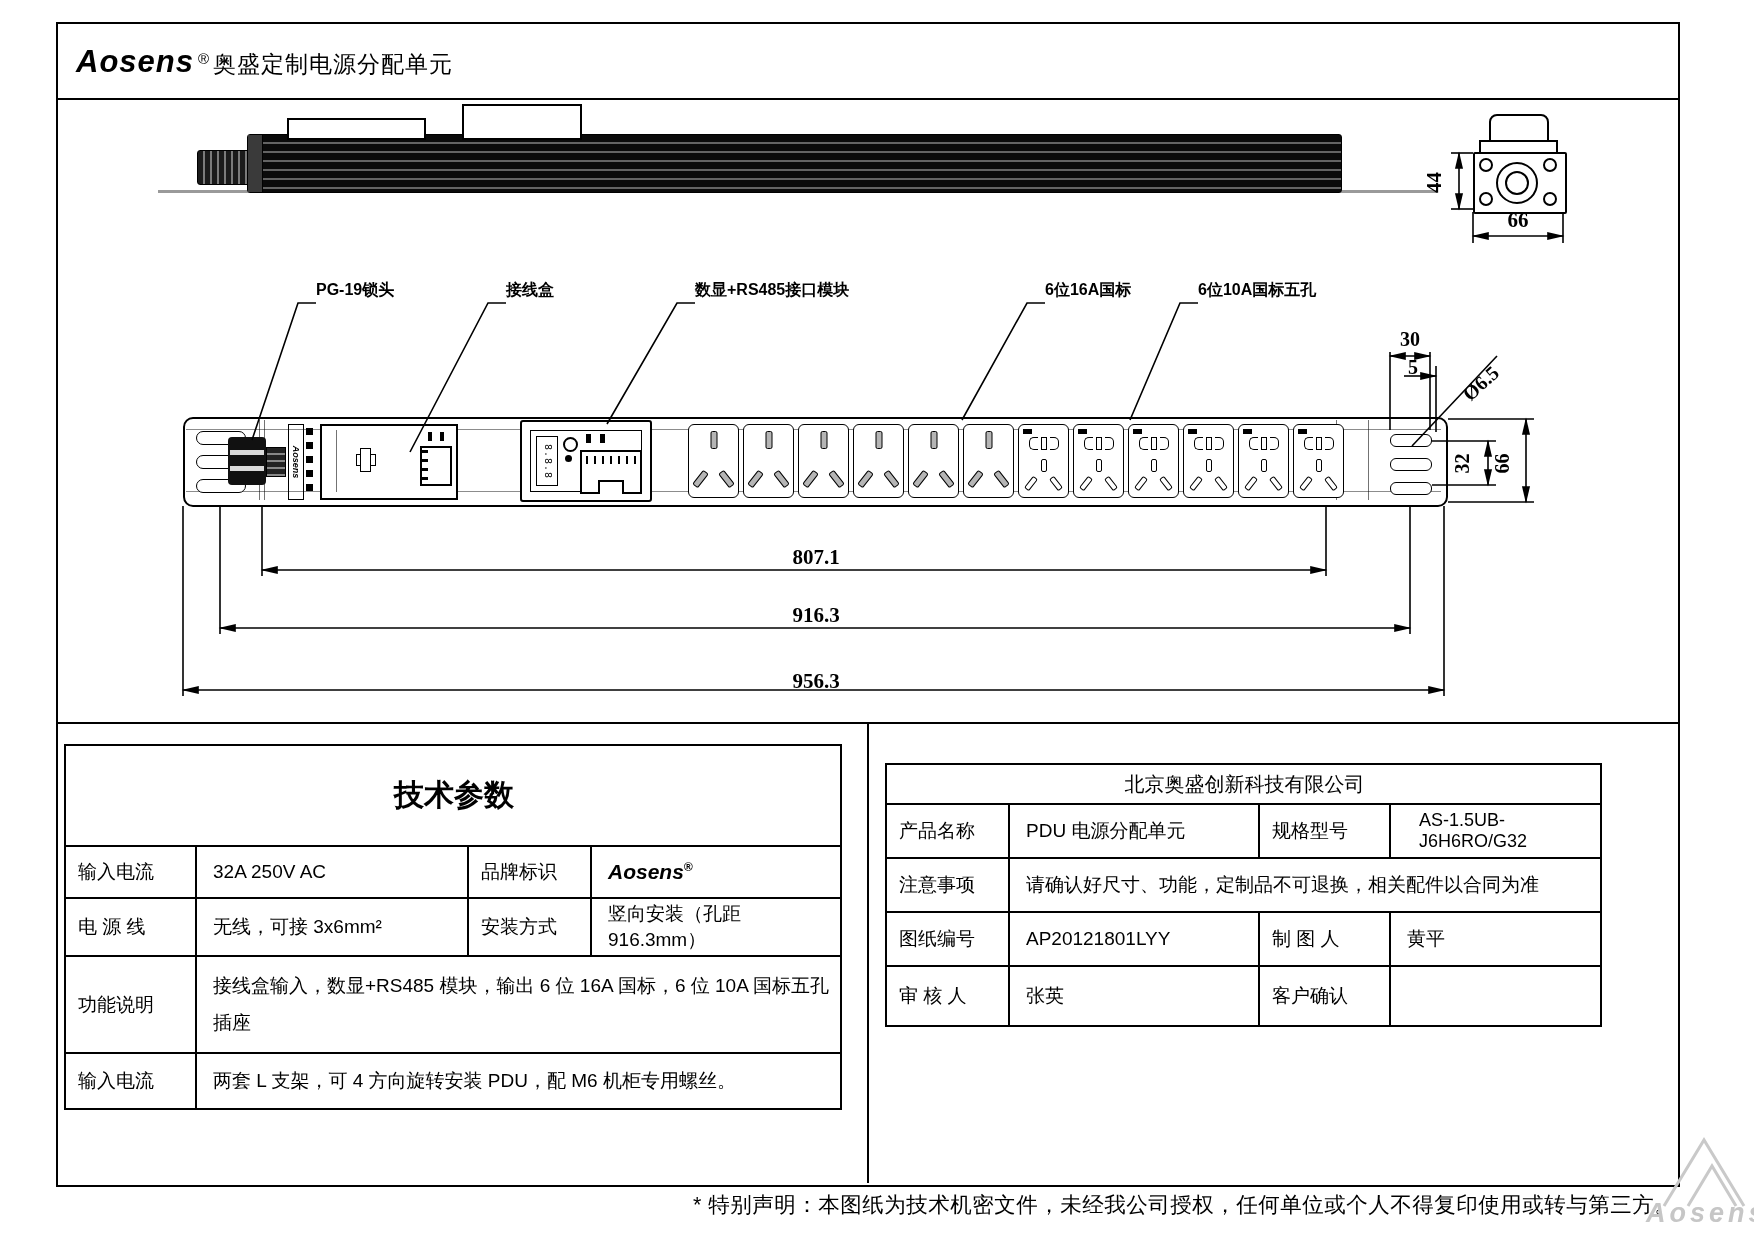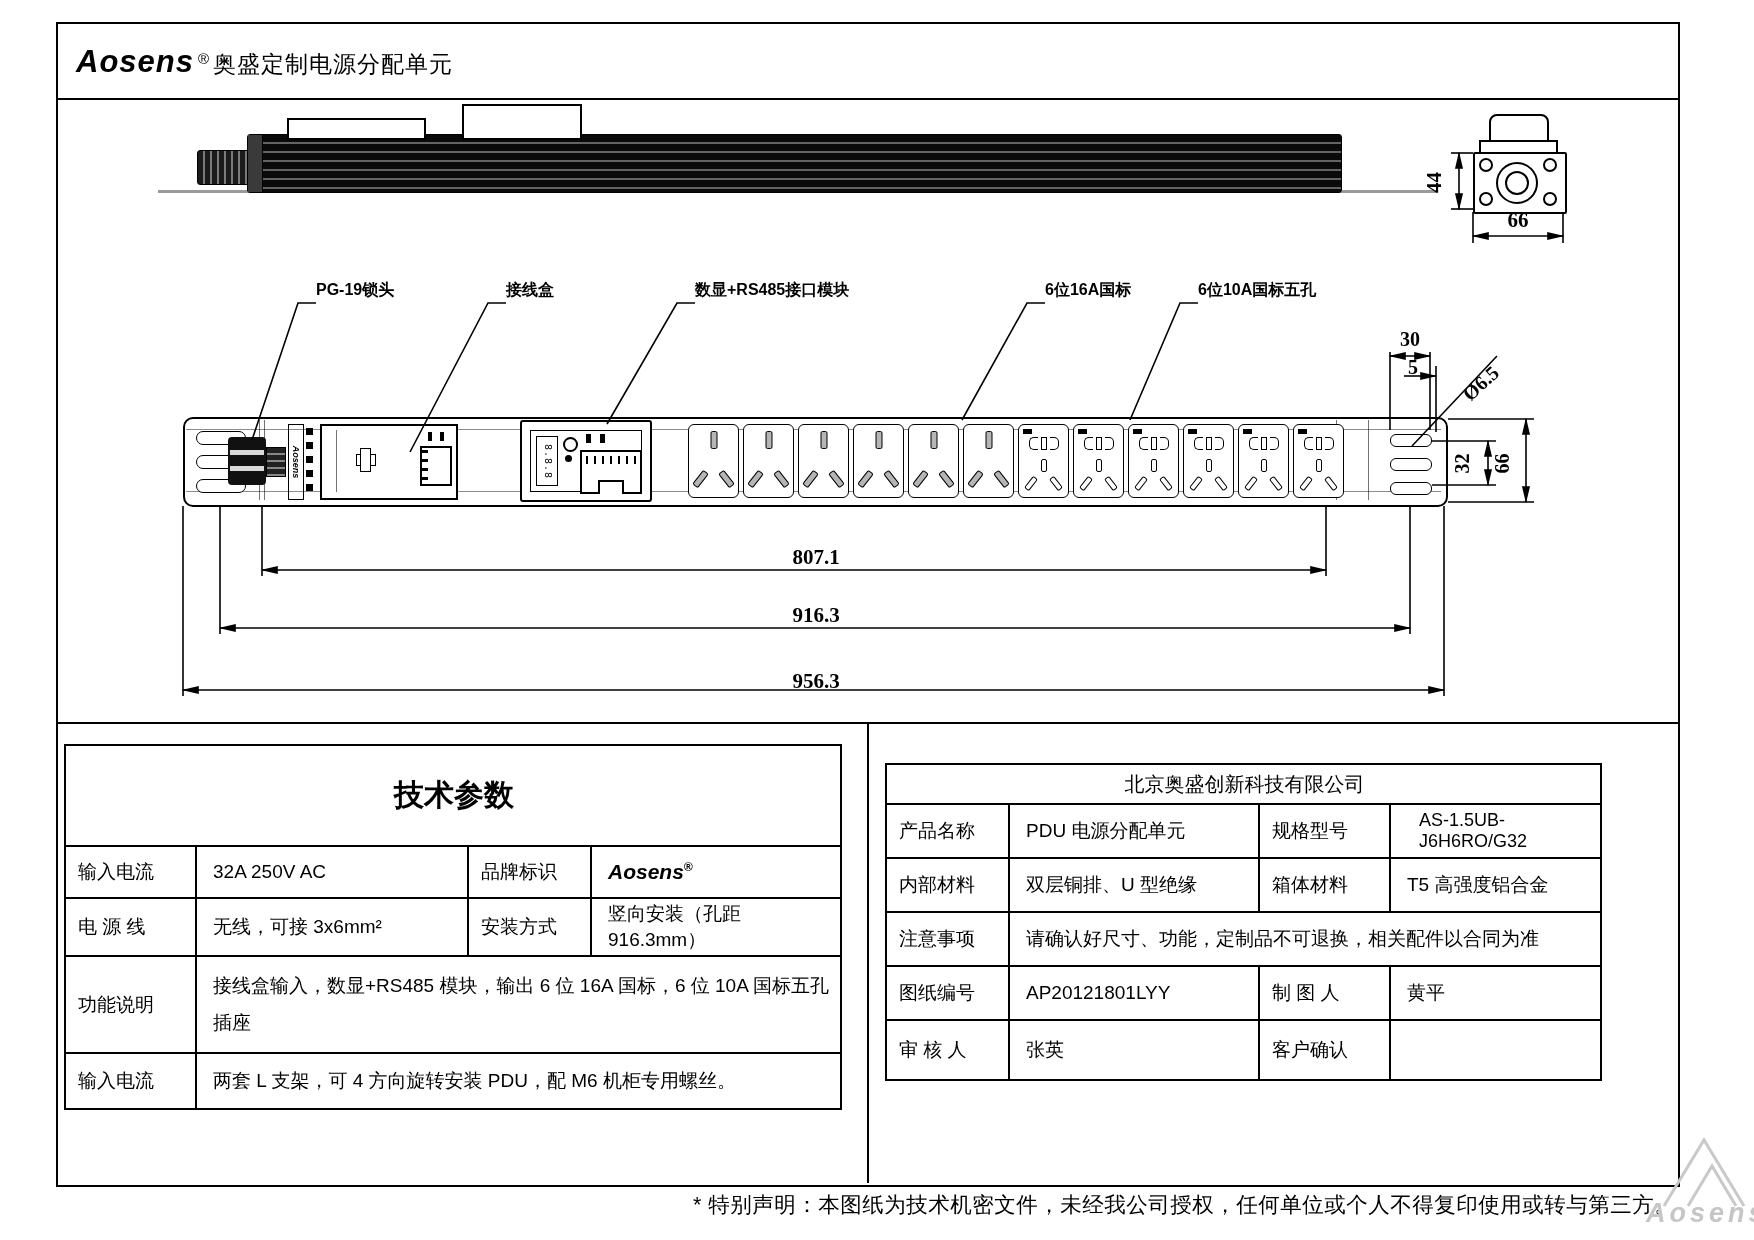--- a/index.html
+++ b/index.html
@@ -378,26 +378,20 @@
         <tr style="height:40px;">
           <td class="co" colspan="4">北京奥盛创新科技有限公司</td>
         </tr>
     <tr style="height:54px;">
       <td>产品名称</td>
       <td class="val">PDU 电源分配单元</td>
       <td>规格型号</td>
       <td class="val" style="font-size:18px;padding-left:28px;">AS-1.5UB-J6H6RO/G32</td>
     </tr>
     <tr style="height:54px;">
-      <td>内部材料</td>
-      <td class="val">双层铜排、U 型绝缘</td>
-      <td>箱体材料</td>
-      <td class="val">T5 高强度铝合金</td>
-    </tr>
-    <tr style="height:54px;">
       <td>注意事项</td>
       <td class="val" colspan="3">请确认好尺寸、功能，定制品不可退换，相关配件以合同为准</td>
     </tr>
     <tr style="height:54px;">
       <td>图纸编号</td>
       <td class="val">AP20121801LYY</td>
       <td>制 图 人</td>
       <td class="val">黄平</td>
     </tr>
     <tr style="height:60px;">

